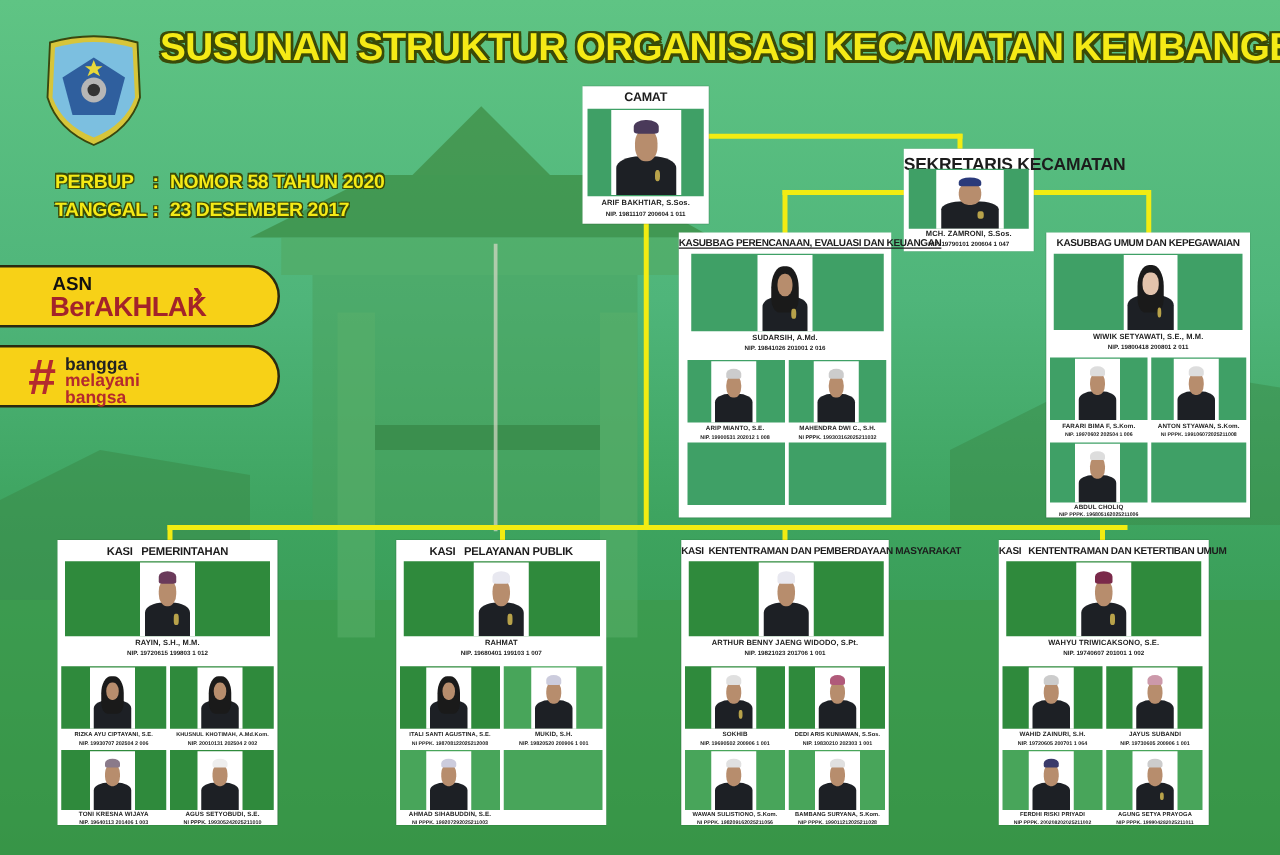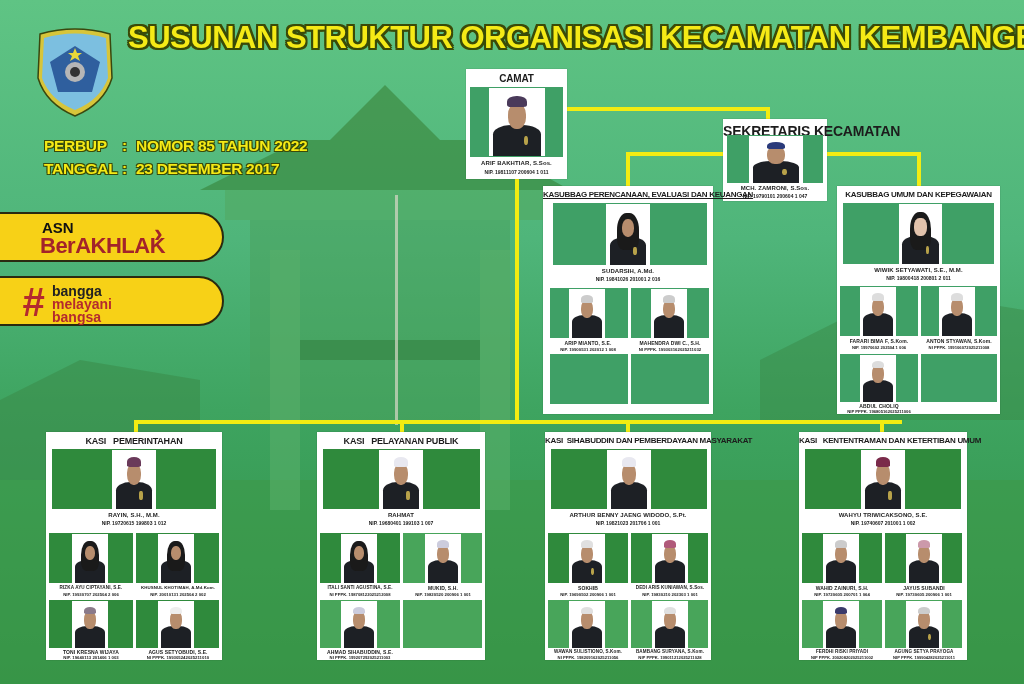--- a/index.html
+++ b/index.html
@@ -125,21 +125,21 @@
   <circle cx="41" cy="46" r="10" fill="#b6b6b6"></circle>
   <circle cx="41" cy="46" r="5" fill="#333"></circle>
   <polygon points="41,22 43,27 48,27 44,30 46,35 41,32 36,35 38,30 34,27 39,27" fill="#e8d83a"></polygon>
 </svg>
 
 <div class="title-wrap">
   <div class="title">SUSUNAN STRUKTUR ORGANISASI KECAMATAN KEMBANGBAHU</div>
 </div>
 
 <div class="perbup" style="top:137px;">
-  <span class="k">PERBUP</span><span class="c">:</span><span>NOMOR 85 TAHUN 2022</span>
+  <span class="k">PERBUP</span><span class="c">:</span><span>NOMOR 58 TAHUN 2020</span>
 </div>
 <div class="perbup" style="top:160px;">
   <span class="k">TANGGAL</span><span class="c">:</span><span>23 DESEMBER 2017</span>
 </div>
 
 <div class="badge asn">
   <span class="t1">ASN</span>
   <span class="t2">BerAKHLAK</span>
   <span class="chev">›</span>
 </div>
@@ -350,21 +350,21 @@
       <div class="head"></div>
       <div class="cap" style="background:#ccd;"></div>
     </div>
   <div class="name" style="top:217px; left:0px; right:auto; width:86px; font-size:5px;">AHMAD SIHABUDDIN, S.E.</div>
   <div class="nip" style="top:223px; left:0px; right:auto; width:86px; font-size:4.2px;">NI PPPK. 199207292025211003</div>
 
   <div class="panel mid" style="left:86px; top:168px; width:79px; height:48px;"></div>
 </div>
 
 <div class="card" style="left:545px; top:432px; width:166px; height:228px;">
-  <div class="card-title sm" style="top:4px; white-space:pre;">KASI  SIHABUDDIN DAN PEMBERDAYAAN MASYARAKAT</div>
+  <div class="card-title sm" style="top:4px; white-space:pre;">KASI  KENTENTRAMAN DAN PEMBERDAYAAN MASYARAKAT</div>
   <div class="panel dark" style="left:6px; top:17px; width:156px; height:60px;"></div>
   <div class="photo" style="left:62px; top:18px; width:44px; height:59px;">
       <div class="body"></div>
       <div class="head"></div>
       <div class="cap" style="background:#e8e8f0;"></div>
     </div>
   <div class="name" style="top:80px;">ARTHUR BENNY JAENG WIDODO, S.Pt.</div>
   <div class="nip" style="top:88px;">NIP. 19821023 201706 1 001</div>
 
   <div class="panel dark" style="left:3px; top:101px; width:80px; height:50px;"></div>

